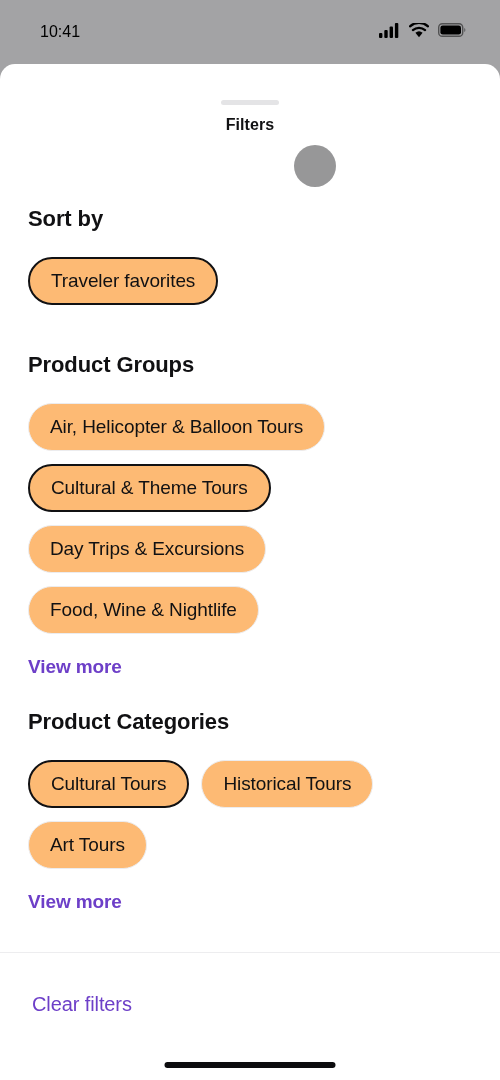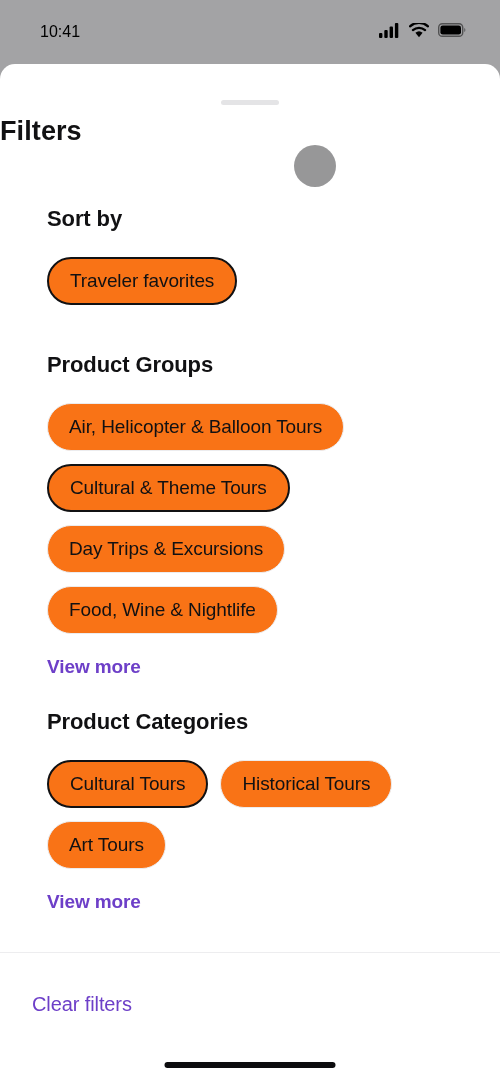--- a/index.html
+++ b/index.html
@@ -62,39 +62,39 @@
     height: 5px;
     border-radius: 3px;
     background: #e4e4e6;
   }
 
   #sheet-title {
     position: absolute;
     top: 52px;
     left: 0;
     width: 500px;
-    text-align: left;
-    font-size: 27px;
+    text-align: center;
+    font-size: 16px;
     font-weight: bold;
     color: #111113;
     letter-spacing: 0.1px;
   }
 
   
   #scroll-body {
     position: absolute;
     top: 92px;
     left: 0;
     width: 500px;
     height: 796px;
     overflow: hidden;
   }
 
   .section {
-    padding: 0 47px;
+    padding: 0 28px;
   }
   .section-title {
     font-size: 22px;
     font-weight: bold;
     color: #111113;
     letter-spacing: -0.1px;
     margin: 0;
   }
 
   .pill-wrap {
@@ -103,21 +103,21 @@
     gap: 13px 12px;
   }
   .pill {
     display: inline-flex;
     align-items: center;
     justify-content: center;
     height: 48px;
     padding: 0 21px;
     box-sizing: border-box;
     border-radius: 26px;
-    background: #f97316;
+    background: #fdba74;
     border: 1.5px solid #ececee;
     font-size: 19px;
     color: #111113;
     white-space: nowrap;
     letter-spacing: -0.1px;
   }
   .pill.selected {
     border: 2.5px solid #111113;
   }
   .pill.block {

